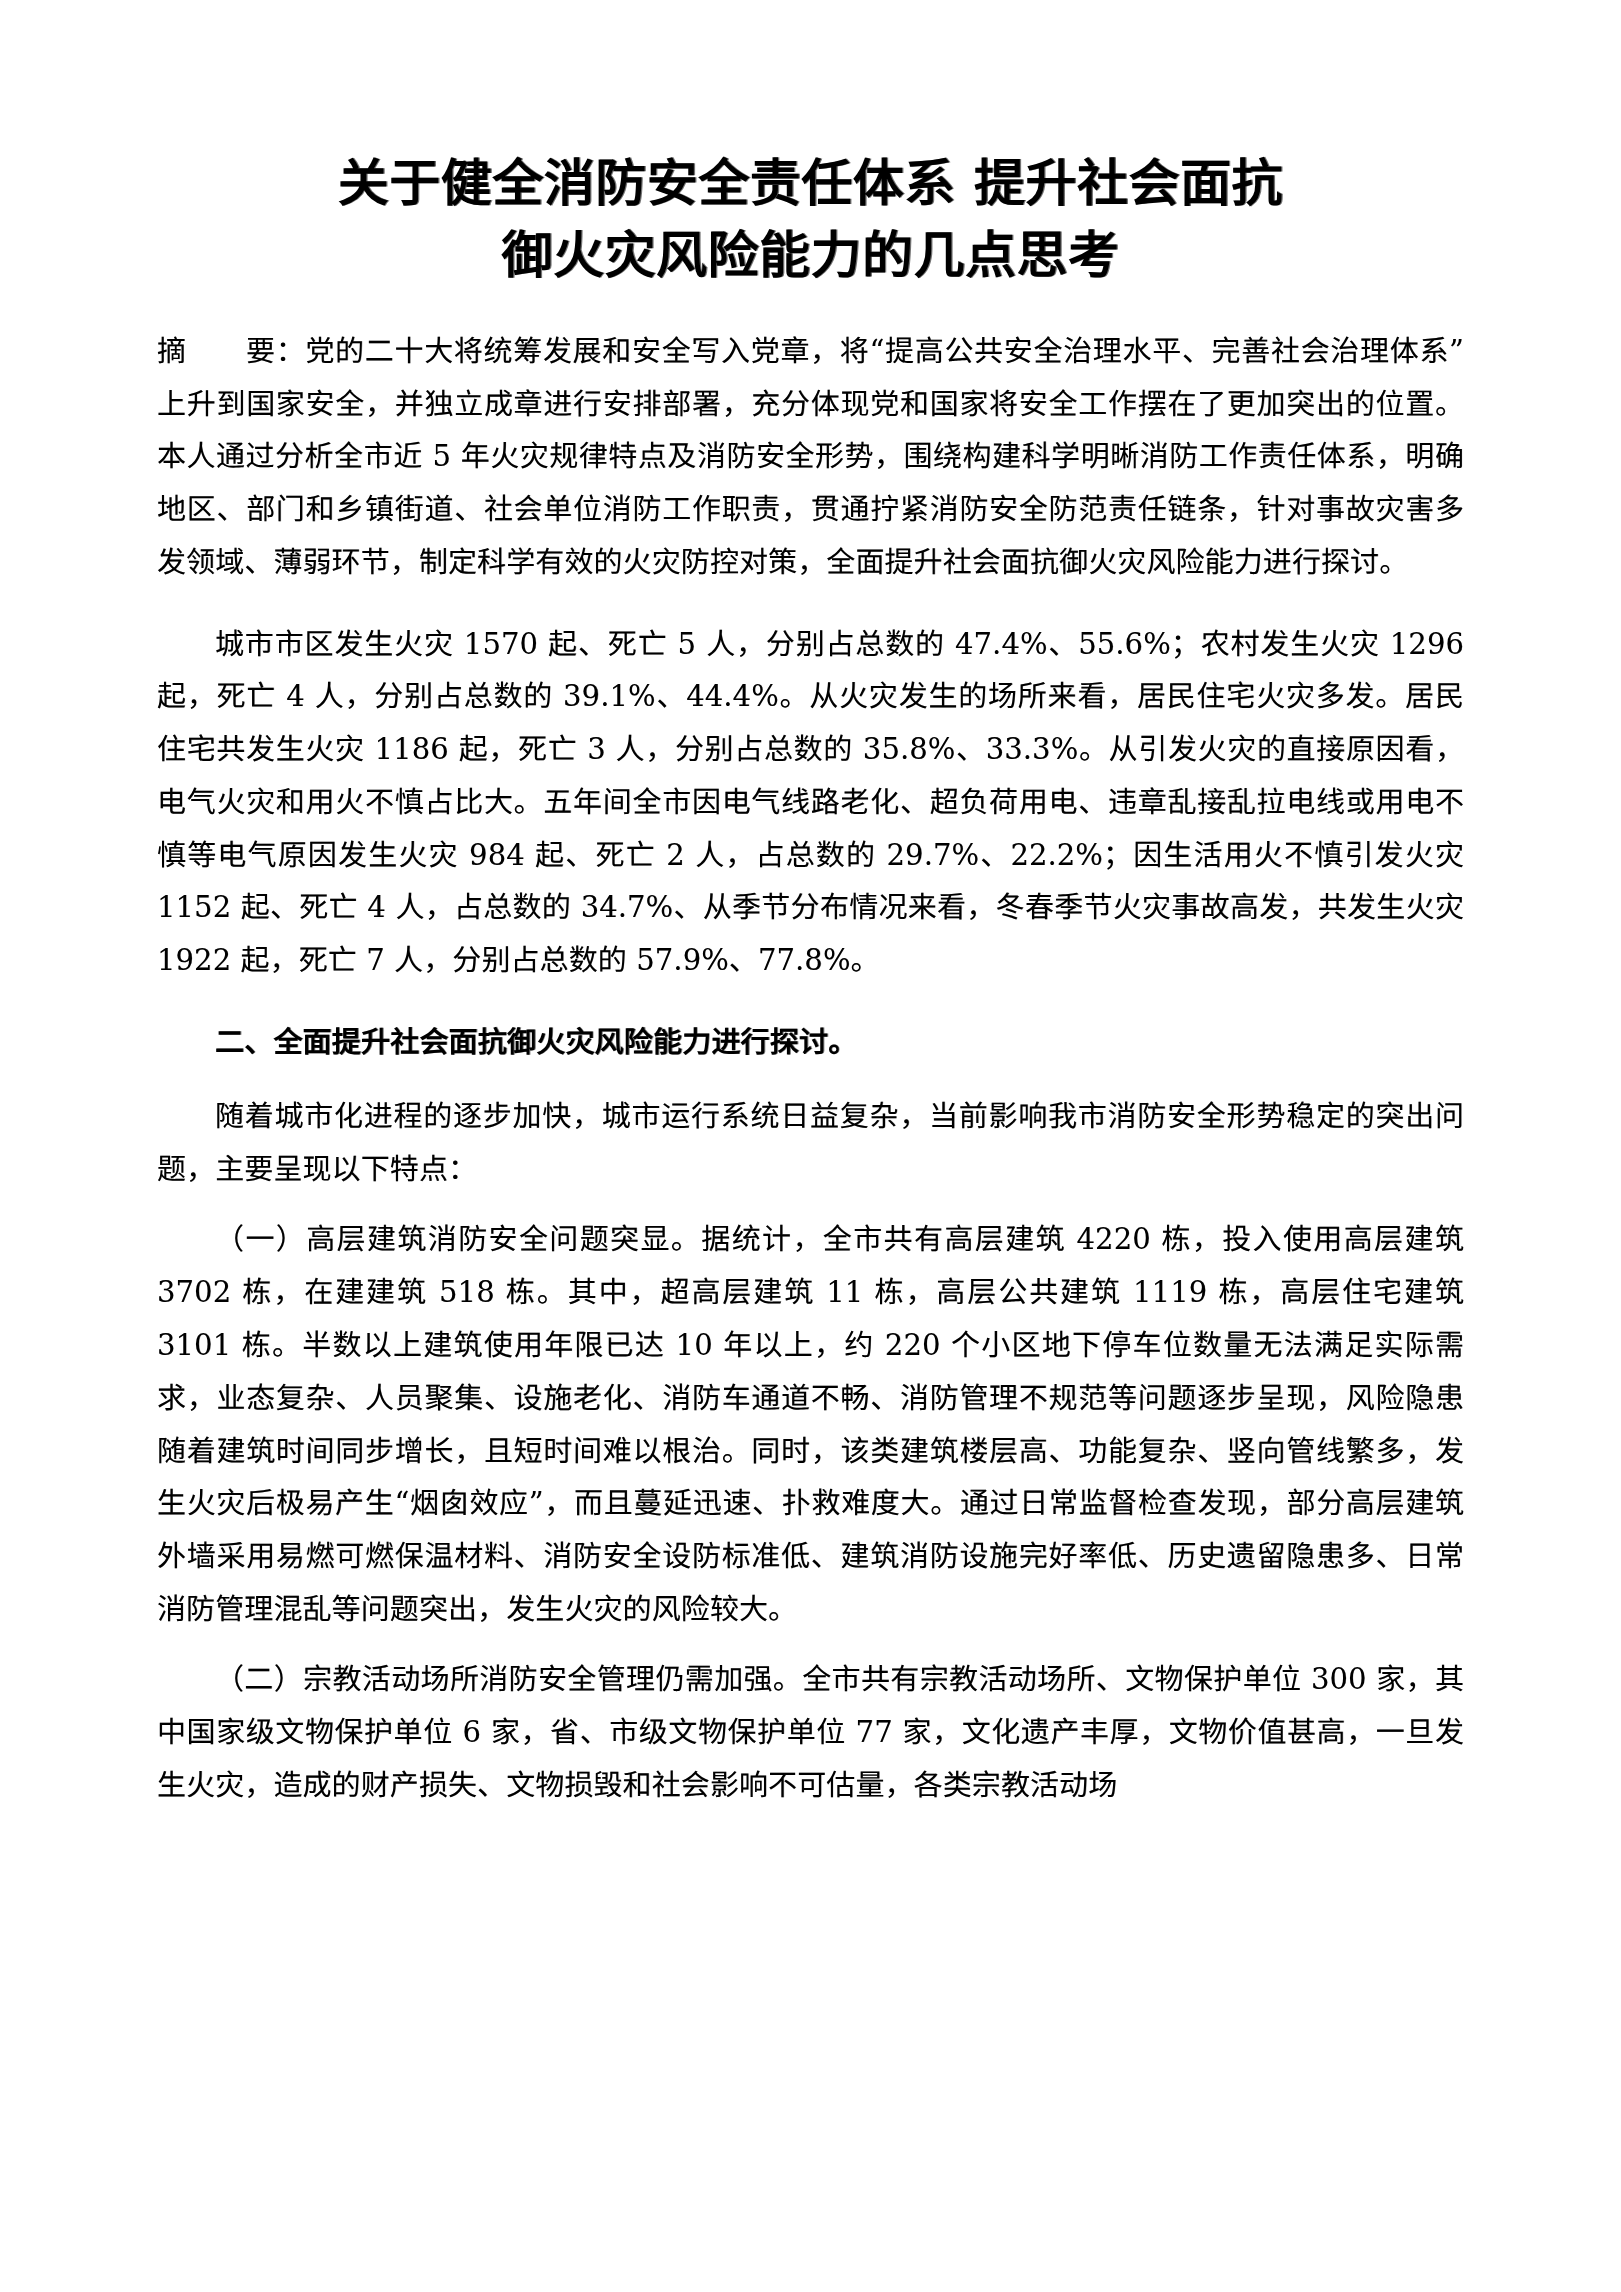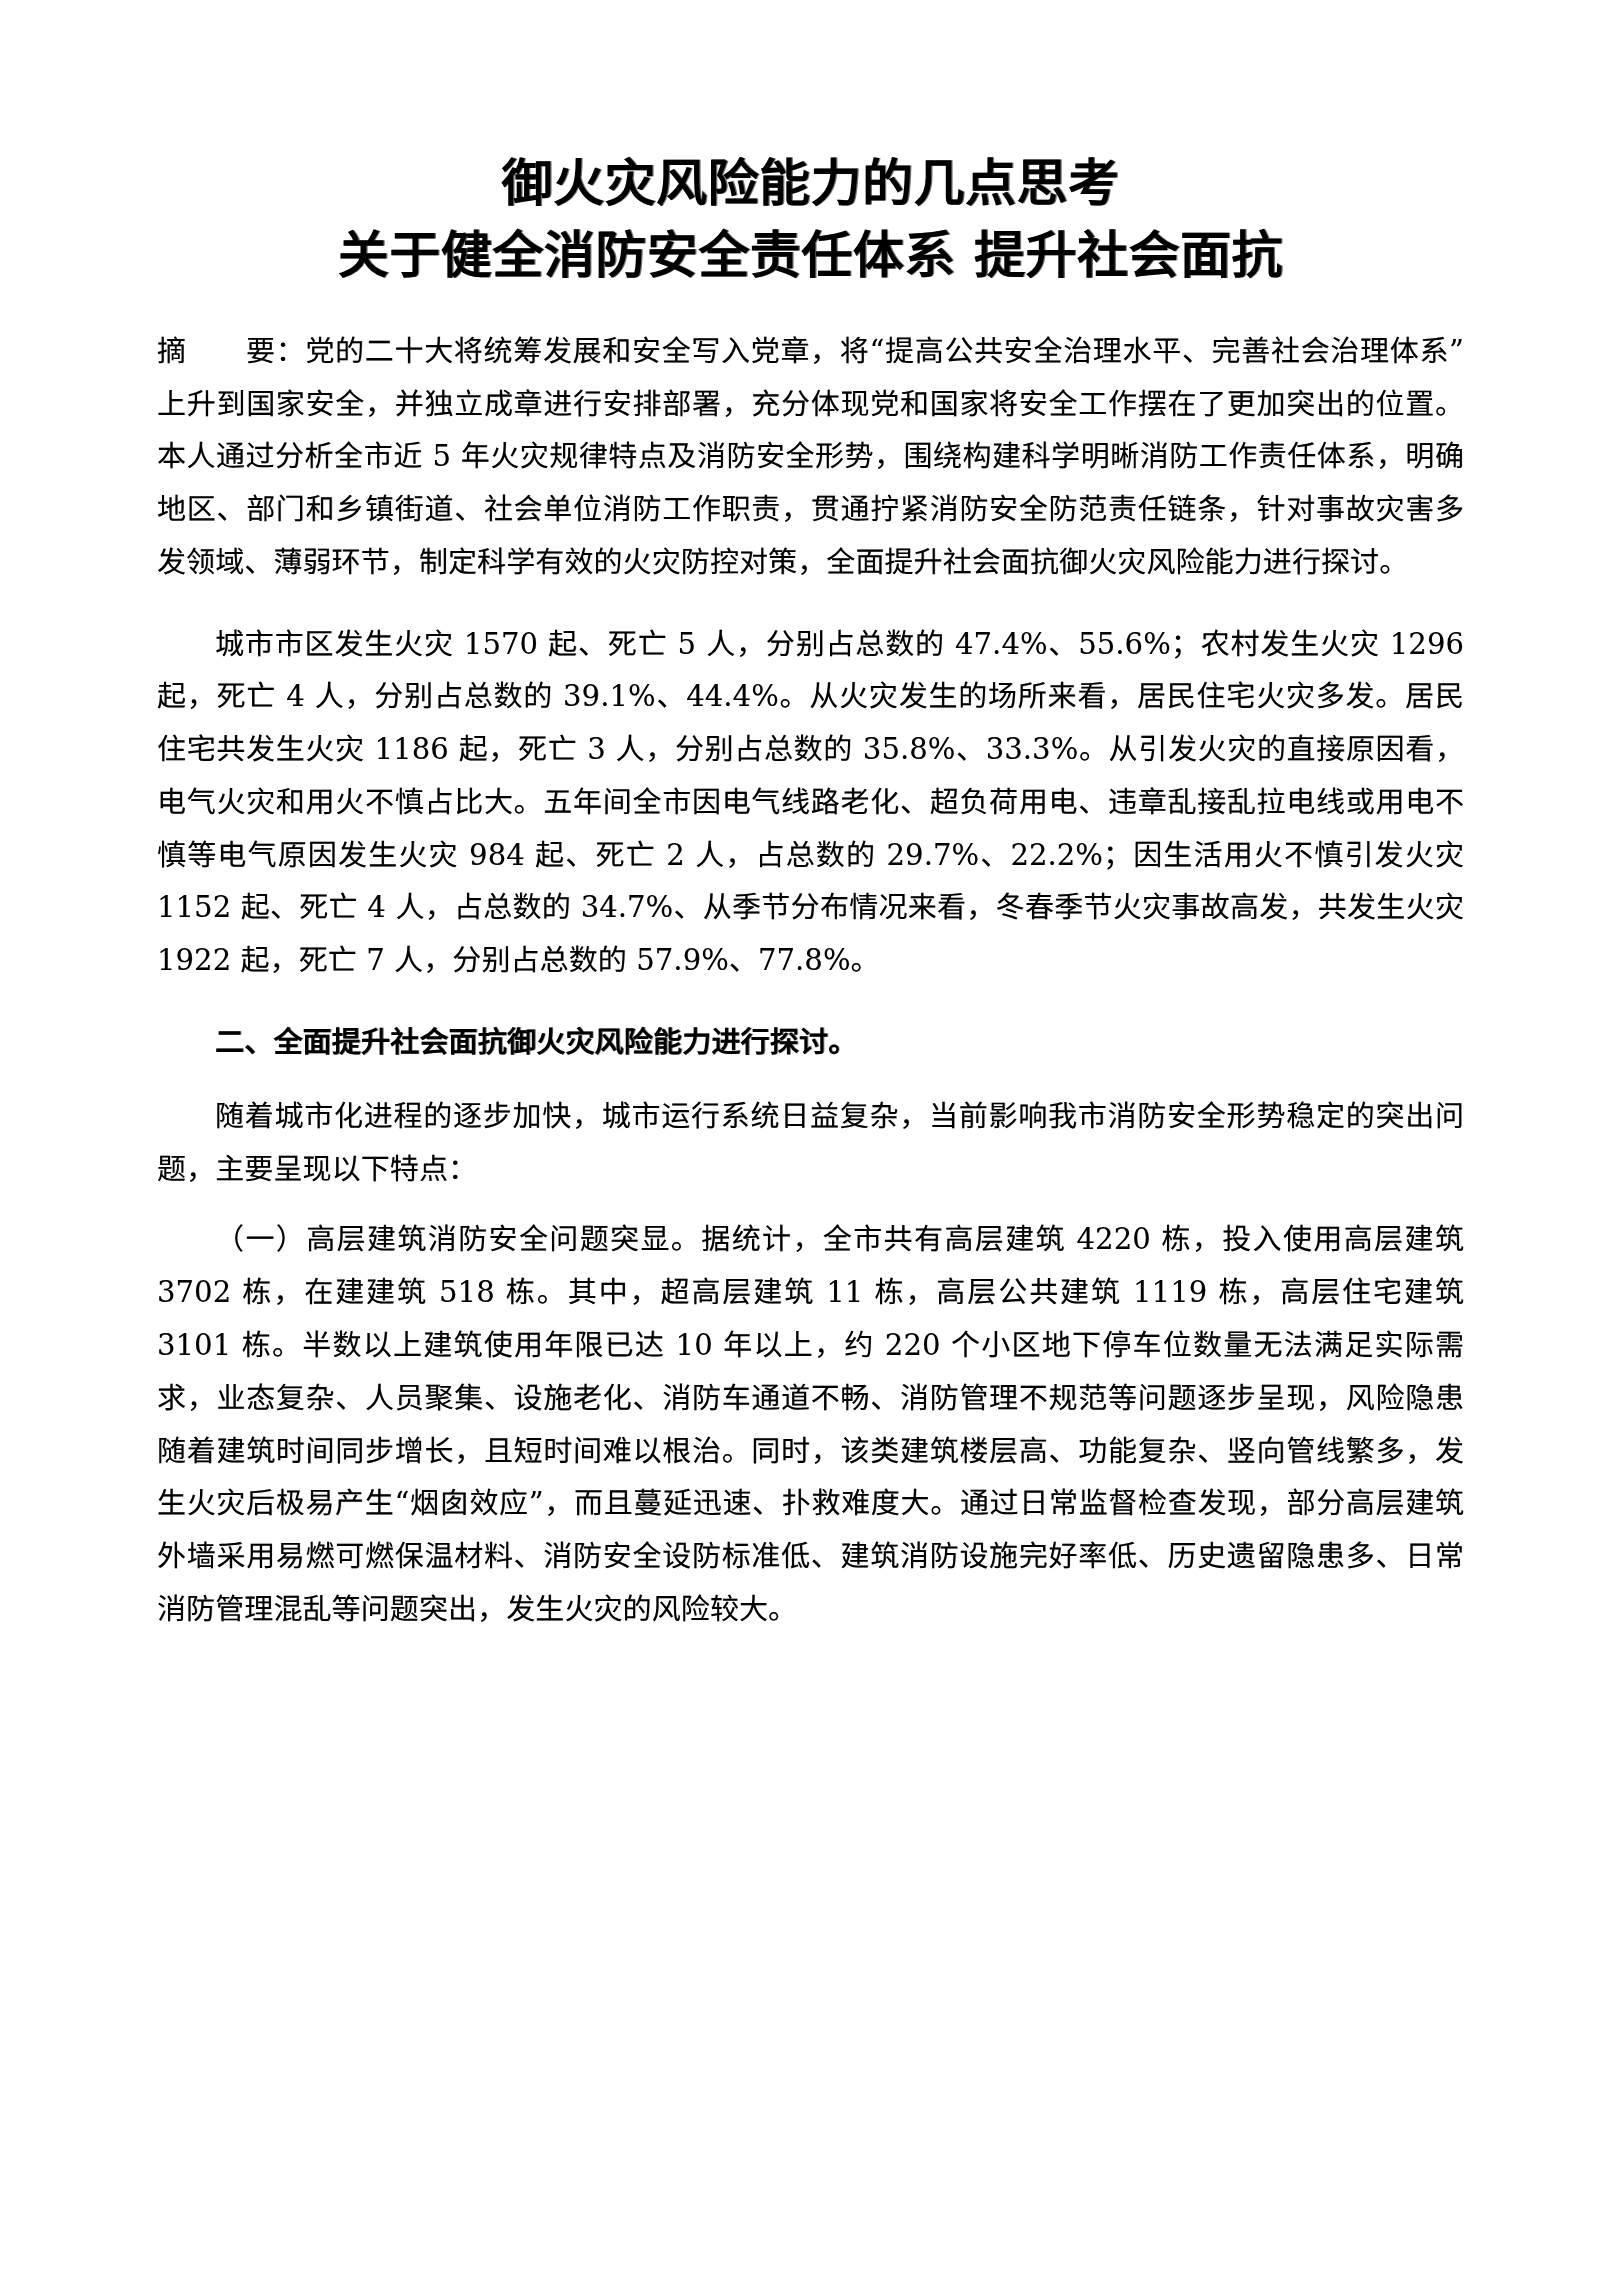--- a/index.html
+++ b/index.html
@@ -64,31 +64,32 @@
     margin-top: 29px;
   }
   .sp-top { margin-top: 29px; }
 </style>
 </head>
 <body>
 
 <div class="page">
 
   <h1 class="doc-title">
+    <span class="title-line">关于健全消防安全责任体系 提升社会面抗</span>
     <span class="title-line">御火灾风险能力的几点思考</span>
-    <span class="title-line">关于健全消防安全责任体系 提升社会面抗</span>
   </h1>
 
   <p class="body-text abstract">摘　　要：党的二十大将统筹发展和安全写入党章，将“提高公共安全治理水平、完善社会治理体系”上升到国家安全，并独立成章进行安排部署，充分体现党和国家将安全工作摆在了更加突出的位置。本人通过分析全市近 5 年火灾规律特点及消防安全形势，围绕构建科学明晰消防工作责任体系，明确地区、部门和乡镇街道、社会单位消防工作职责，贯通拧紧消防安全防范责任链条，针对事故灾害多发领域、薄弱环节，制定科学有效的火灾防控对策，全面提升社会面抗御火灾风险能力进行探讨。</p>
 
 
 
   <p class="body-text indent2 sp-top">城市市区发生火灾 1570 起、死亡 5 人，分别占总数的 47.4%、55.6%；农村发生火灾 1296 起，死亡 4 人，分别占总数的 39.1%、44.4%。从火灾发生的场所来看，居民住宅火灾多发。居民住宅共发生火灾 1186 起，死亡 3 人，分别占总数的 35.8%、33.3%。从引发火灾的直接原因看，电气火灾和用火不慎占比大。五年间全市因电气线路老化、超负荷用电、违章乱接乱拉电线或用电不慎等电气原因发生火灾 984 起、死亡 2 人，占总数的 29.7%、22.2%；因生活用火不慎引发火灾 1152 起、死亡 4 人，占总数的 34.7%、从季节分布情况来看，冬春季节火灾事故高发，共发生火灾 1922 起，死亡 7 人，分别占总数的 57.9%、77.8%。</p>
 
   <h2 class="section-heading">二、全面提升社会面抗御火灾风险能力进行探讨。</h2>
 
   <p class="body-text indent2">随着城市化进程的逐步加快，城市运行系统日益复杂，当前影响我市消防安全形势稳定的突出问题，主要呈现以下特点：</p>
 
   <p class="body-text indent2 sp-top">（一）高层建筑消防安全问题突显。据统计，全市共有高层建筑 4220 栋，投入使用高层建筑 3702 栋，在建建筑 518 栋。其中，超高层建筑 11 栋，高层公共建筑 1119 栋，高层住宅建筑 3101 栋。半数以上建筑使用年限已达 10 年以上，约 220 个小区地下停车位数量无法满足实际需求，业态复杂、人员聚集、设施老化、消防车通道不畅、消防管理不规范等问题逐步呈现，风险隐患随着建筑时间同步增长，且短时间难以根治。同时，该类建筑楼层高、功能复杂、竖向管线繁多，发生火灾后极易产生“烟囱效应”，而且蔓延迅速、扑救难度大。通过日常监督检查发现，部分高层建筑外墙采用易燃可燃保温材料、消防安全设防标准低、建筑消防设施完好率低、历史遗留隐患多、日常消防管理混乱等问题突出，发生火灾的风险较大。</p>
 
+  <p class="body-text indent2 sp-top">（二）宗教活动场所消防安全管理仍需加强。全市共有宗教活动场所、文物保护单位 300 家，其中国家级文物保护单位 6 家，省、市级文物保护单位 77 家，文化遗产丰厚，文物价值甚高，一旦发生火灾，造成的财产损失、文物损毁和社会影响不可估量，各类宗教活动场</p>
 
 </div>
 
 
 </body></html>

